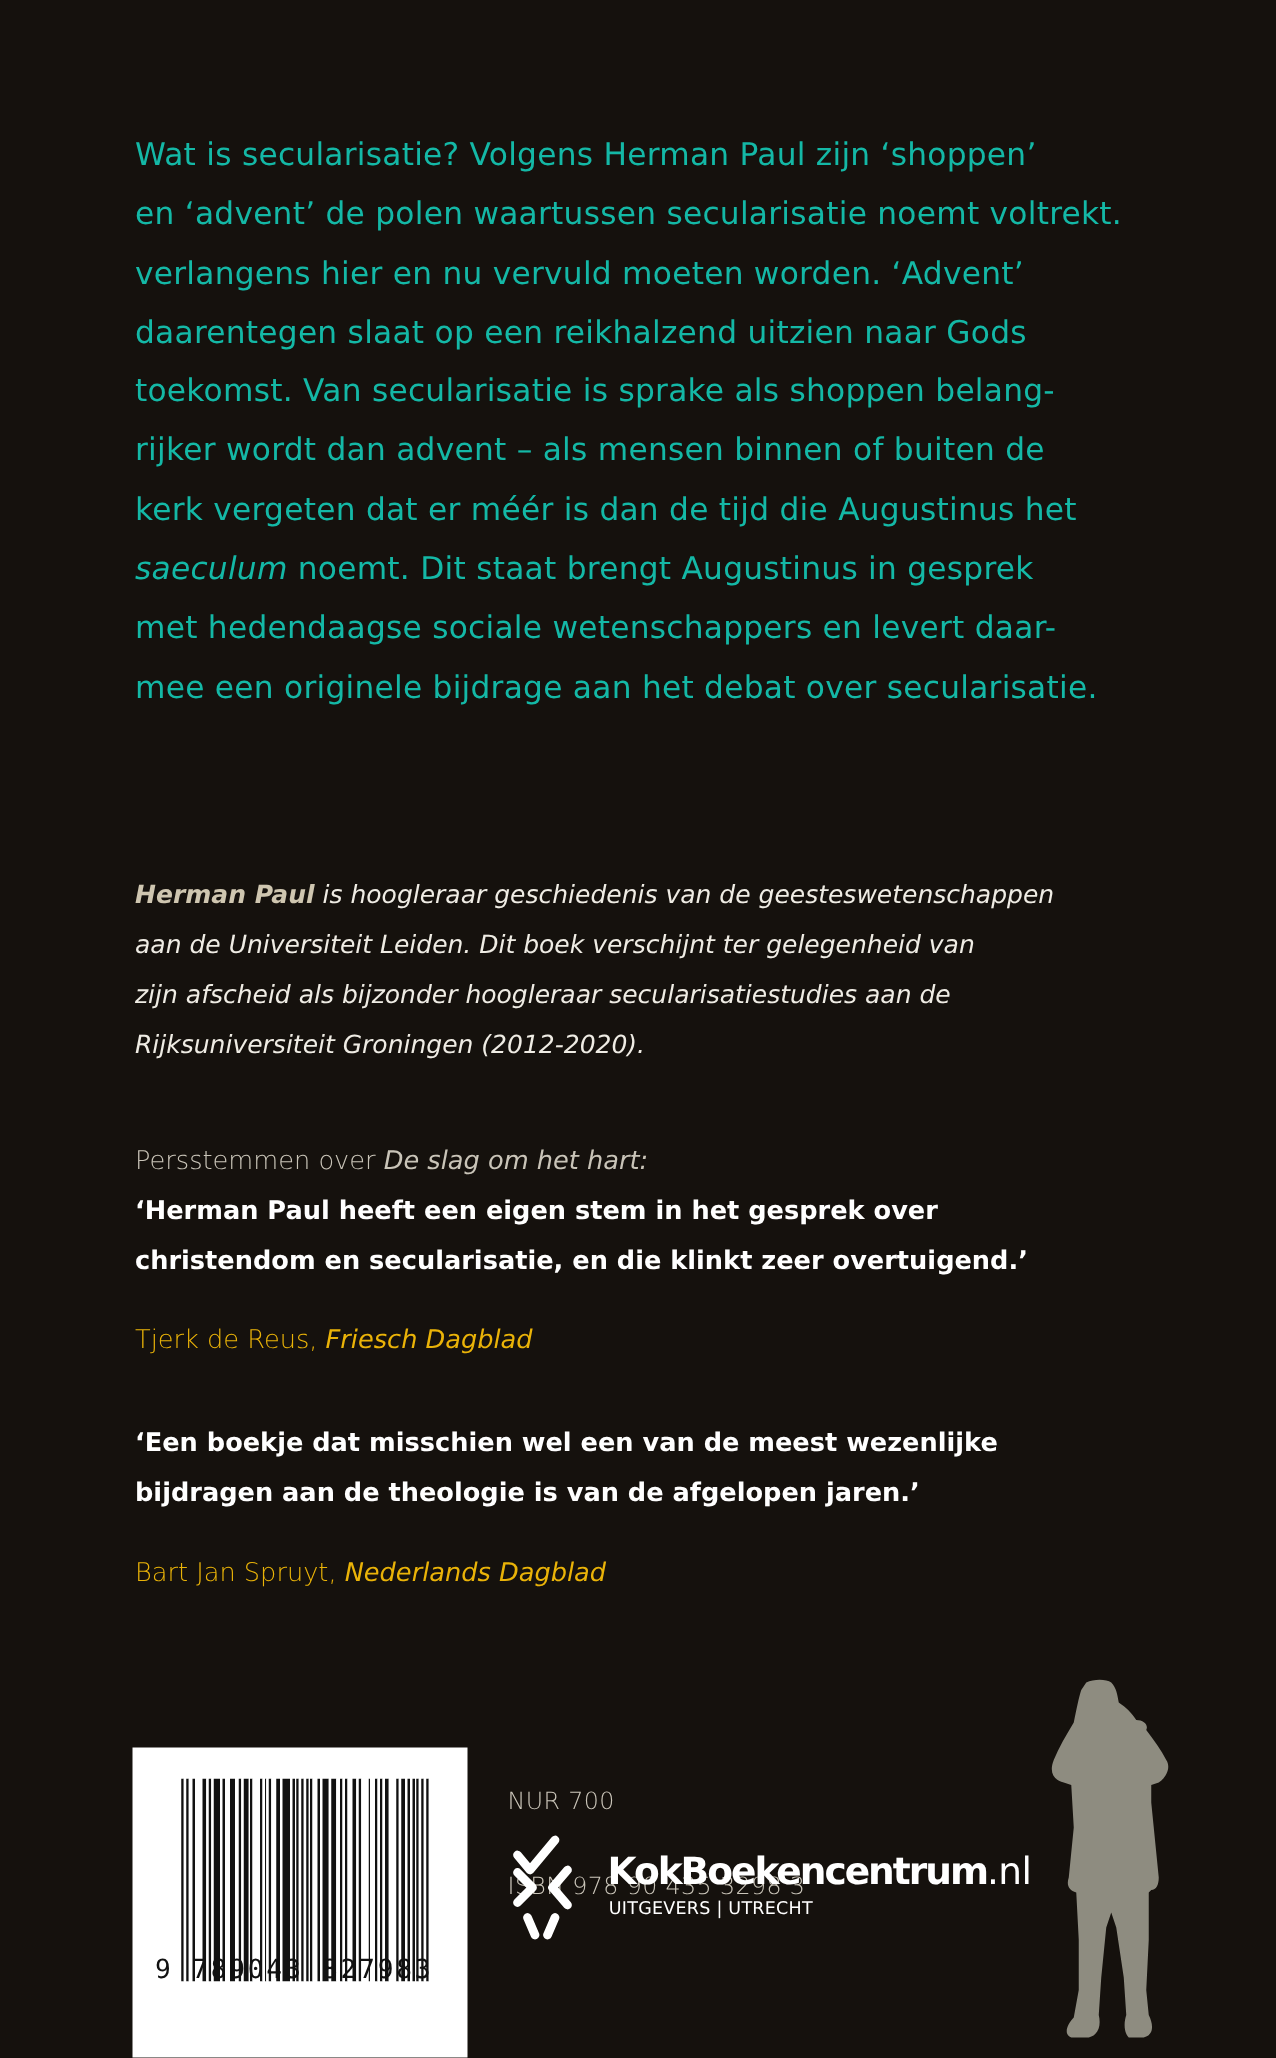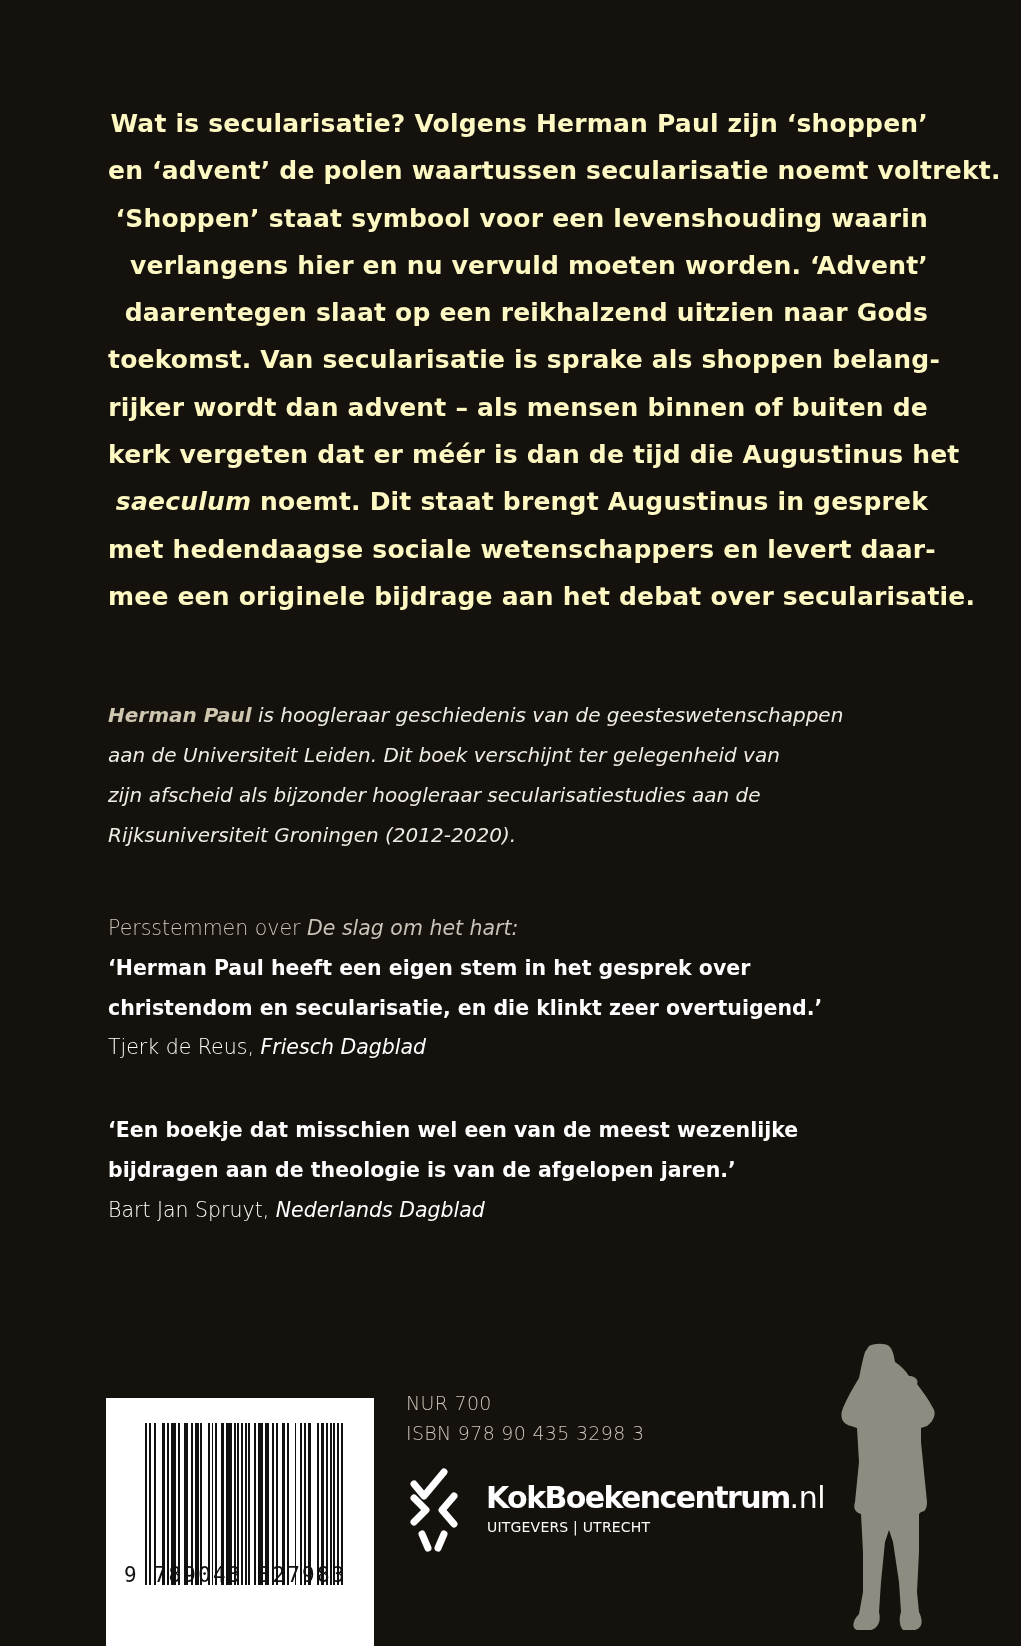--- a/index.html
+++ b/index.html
@@ -7,42 +7,41 @@
     width: 1021px; height: 1646px; overflow: hidden;
     background: #15110d;
     position: relative;
     font-family: "DejaVu Sans", sans-serif;
     color: #f4f1ea;
   }
   .abs { position: absolute; }
   .body-text {
     left: 108px; top: 100px; width: 820px;
     font-size: 25px; line-height: 47.3px;
-    color: #fef9c3; letter-spacing: 0.2px;
-    font-weight: 700;
-    text-align: right;
+    color: #14b8a6; letter-spacing: 0.2px;
+    font-weight: 400;
   }
   .body-text .line { display: block; white-space: nowrap; }
   .body-text em { font-style: italic; }
   .bio {
     left: 108px; top: 695px; width: 860px;
     font-size: 20px; line-height: 40px;
     font-style: italic; color: #efece4;
   }
   .bio .line { display: block; white-space: nowrap; }
   .bio .author { font-weight: bold; color: #cfc6b0; }
   .press {
     left: 108px; top: 909px; width: 860px;
     font-size: 20.5px; line-height: 39.8px;
   }
   .press .line { display: block; white-space: nowrap; }
   .press .intro { color: #c9c4b8; font-weight: 300; }
   .press .intro em { font-style: italic; }
   .press .quote { font-weight: bold; color: #ffffff; }
-  .press .attrib { color: #ffffff; font-weight: 300; }
+  .press .attrib { color: #eab308; font-weight: 300; margin-top: 24px; }
   .press .attrib em { font-style: italic; }
   .press .gap { display: block; height: 43px; }
   .barcode-box {
     left: 106px; top: 1398px; width: 268px; height: 248px;
     background: #ffffff;
   }
   .bars {
     position: absolute; left: 39px; top: 25px; width: 200px; height: 162px;
     display: flex; align-items: stretch;
   }
@@ -51,21 +50,21 @@
     position: absolute; left: 18px; top: 165px;
     font-family: "DejaVu Sans Mono", monospace;
     font-size: 21px; color: #111; letter-spacing: 2.2px;
     background: transparent; white-space: pre;
   }
   .meta {
     left: 406px; top: 1388px;
     font-size: 19px; line-height: 30px;
     color: #cbc6ba; font-weight: 300; letter-spacing: 0.3px;
   }
-  .meta .line { display: block; white-space: nowrap; }
+  .meta .line { display: block; white-space: nowrap; margin-top: 38px; }
   .logo { left: 408px; top: 1466px; width: 400px; height: 90px; }
   .logo-icon { position: absolute; left: 0; top: 0; width: 52px; height: 86px; }
   .logo-name {
     position: absolute; left: 78px; top: 14px;
     font-size: 30px; font-weight: bold; color: #ffffff;
     letter-spacing: -1.6px; white-space: nowrap;
     font-family: "DejaVu Sans", sans-serif;
   }
   .logo-name .tld { font-weight: normal; letter-spacing: -0.5px; }
   .logo-sub {
@@ -74,21 +73,20 @@
     letter-spacing: 0.2px; white-space: nowrap;
   }
   .silhouette { left: 815px; top: 1342px; width: 125px; height: 296px; }
 </style>
 </head>
 <body>
 
 <div class="abs body-text">
   <span class="line">Wat is secularisatie? Volgens Herman Paul zijn ‘shoppen’</span>
   <span class="line">en ‘advent’ de polen waartussen secularisatie noemt voltrekt.</span>
-  <span class="line">‘Shoppen’ staat symbool voor een levenshouding waarin</span>
   <span class="line">verlangens hier en nu vervuld moeten worden. ‘Advent’</span>
   <span class="line">daarentegen slaat op een reikhalzend uitzien naar Gods</span>
   <span class="line">toekomst. Van secularisatie is sprake als shoppen belang-</span>
   <span class="line">rijker wordt dan advent – als mensen binnen of buiten de</span>
   <span class="line">kerk vergeten dat er méér is dan de tijd die Augustinus het</span>
   <span class="line"><em>saeculum</em><span> noemt. Dit staat brengt Augustinus in gesprek</span></span>
   <span class="line">met hedendaagse sociale wetenschappers en levert daar-</span>
   <span class="line">mee een originele bijdrage aan het debat over secularisatie.</span>
 </div>
 

